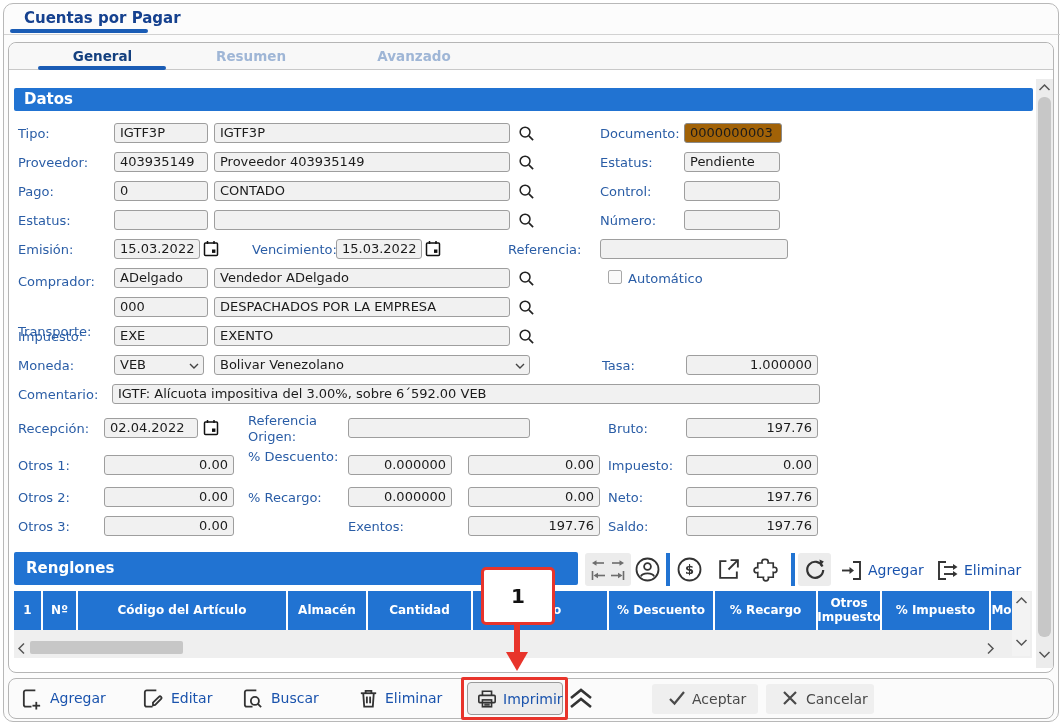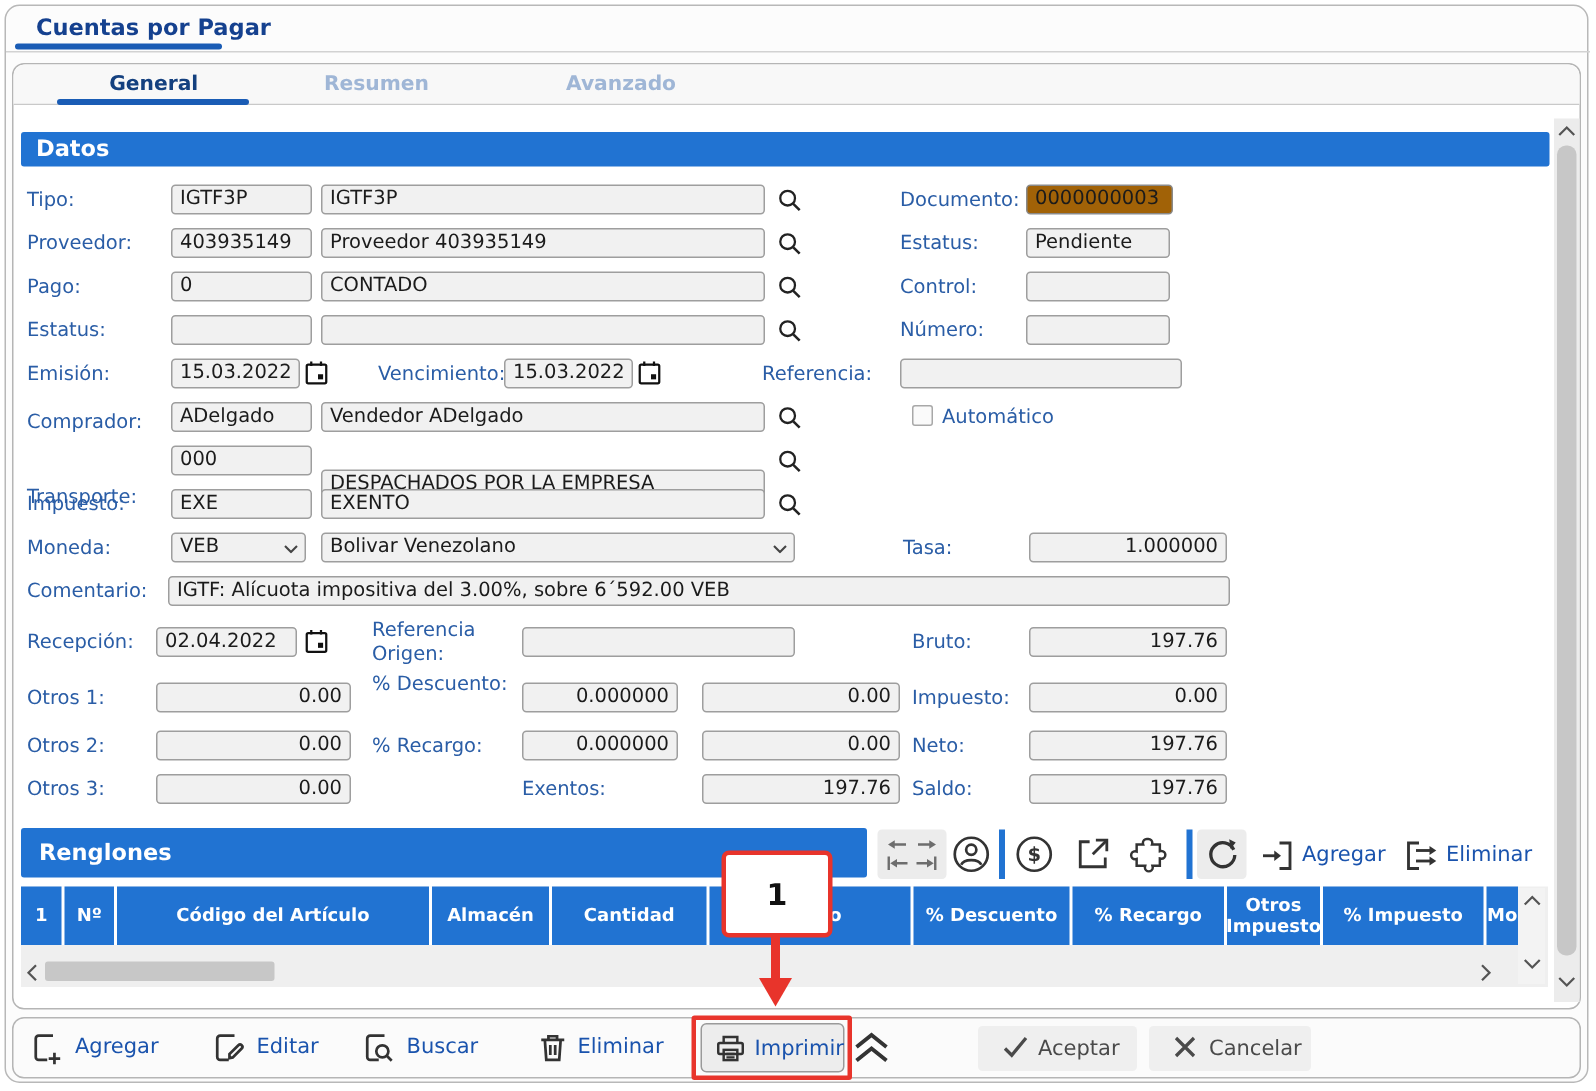--- a/index.html
+++ b/index.html
@@ -156,21 +156,21 @@
       <svg width="17" height="17" viewBox="0 0 18 18">
         <circle cx="7.5" cy="7.5" r="5.2" fill="none" stroke="#222" stroke-width="1.6"></circle>
         <line x1="11.5" y1="11.5" x2="16" y2="16" stroke="#222" stroke-width="1.8"></line>
       </svg>
     </span>
   <span class="chk" style="left:608px;top:270px;"></span>
   <div class="lbl" style="left:628px;top:271px;">Automático</div>
 
   <div class="lbl" style="left:18px;top:300px;margin-top:24px;">Transporte:</div>
   <div class="fld" style="left:114px;top:297px;width:94px;">000</div>
-  <div class="fld" style="left:214px;top:313px;width:296px;">DESPACHADOS POR LA EMPRESA</div>
+  <div class="fld" style="left:214px;top:297px;width:296px;">DESPACHADOS POR LA EMPRESA</div>
   <span class="icon" style="left:518px;top:299px;">
       <svg width="17" height="17" viewBox="0 0 18 18">
         <circle cx="7.5" cy="7.5" r="5.2" fill="none" stroke="#222" stroke-width="1.6"></circle>
         <line x1="11.5" y1="11.5" x2="16" y2="16" stroke="#222" stroke-width="1.8"></line>
       </svg>
     </span>
 
   <div class="lbl" style="left:18px;top:329px;">Impuesto:</div>
   <div class="fld" style="left:114px;top:326px;width:94px;">EXE</div>
   <div class="fld" style="left:214px;top:326px;width:296px;">EXENTO</div>

